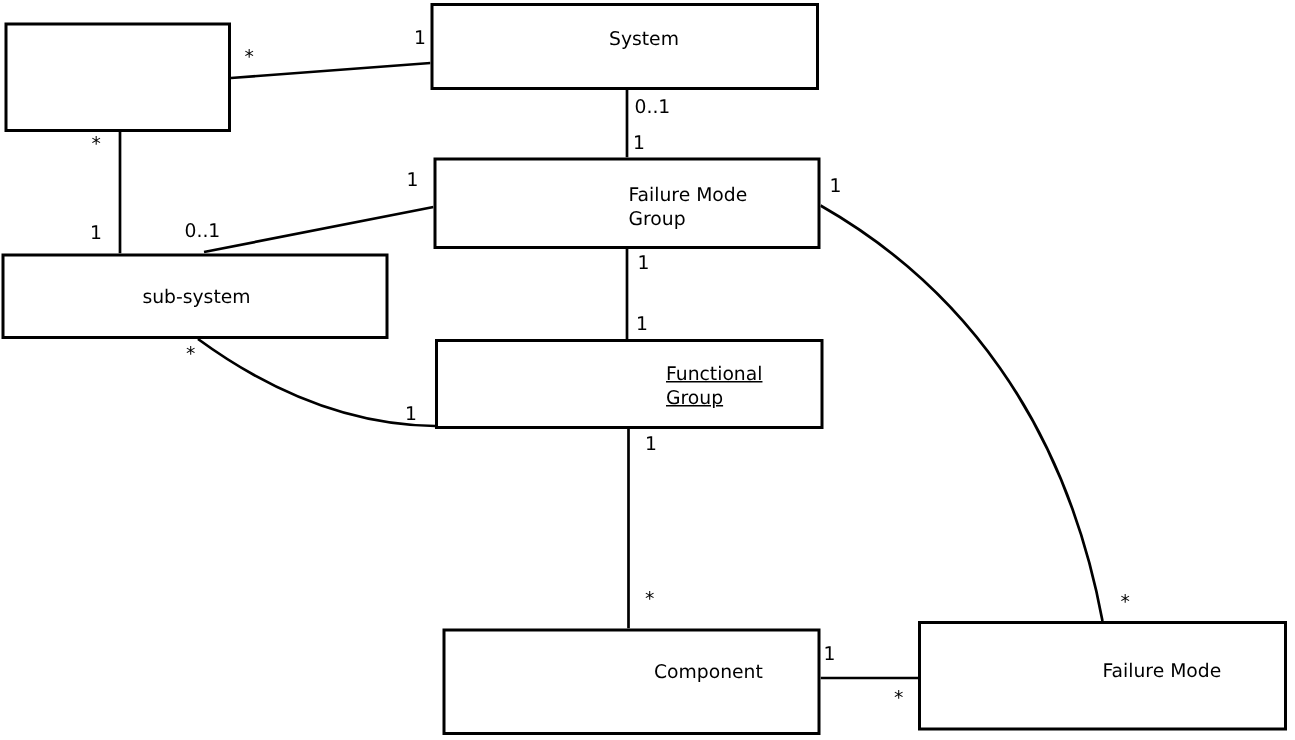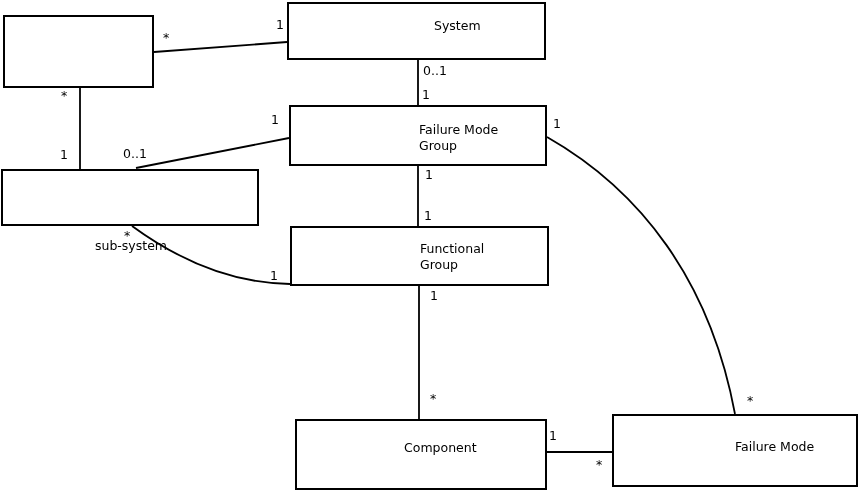--- a/index.html
+++ b/index.html
@@ -53,25 +53,25 @@
   #n-derived  { left: 3px;   top: 15px;  width: 151px; height: 73px; }
   #n-system   { left: 287px; top: 2px;   width: 259px; height: 58px; }
   #n-fmg      { left: 289px; top: 105px; width: 258px; height: 61px; }
   #n-subsys   { left: 1px;   top: 169px; width: 258px; height: 57px; }
   #n-fg       { left: 290px; top: 226px; width: 259px; height: 60px; }
   #n-comp     { left: 295px; top: 419px; width: 252px; height: 71px; }
   #n-fm       { left: 612px; top: 414px; width: 246px; height: 73px; }
 
   
   #l-derived  { left: 78px;  top: 40px; }
-  #l-system   { left: 434px; top: 18px; }
+  #l-system   { left: 406px; top: 18px; }
   #l-fmg      { left: 419px; top: 122px; }
-  #l-subsys   { left: 1px;   top: 190px; width: 260px; text-align: center; margin-top: 48px; }
-  #l-fg       { left: 420px; top: 241px; }
-  #l-comp     { left: 404px; top: 440px; text-align: right; }
+  #l-subsys   { left: 1px;   top: 190px; width: 260px; text-align: center; }
+  #l-fg       { left: 444px; top: 241px; text-decoration: underline; }
+  #l-comp     { left: 436px; top: 440px; text-align: right; }
   #l-fm       { left: 735px; top: 439px; }
 
   
   #m0f { left: 163px; top: 30px; }
   #m0t { left: 276px; top: 17px; }
   #m1f { left: 61px;  top: 88px; }
   #m1t { left: 60px;  top: 147px; }
   #m2f { left: 423px; top: 63px; }
   #m2t { left: 422px; top: 87px; }
   #m3f { left: 123px; top: 146px; }

